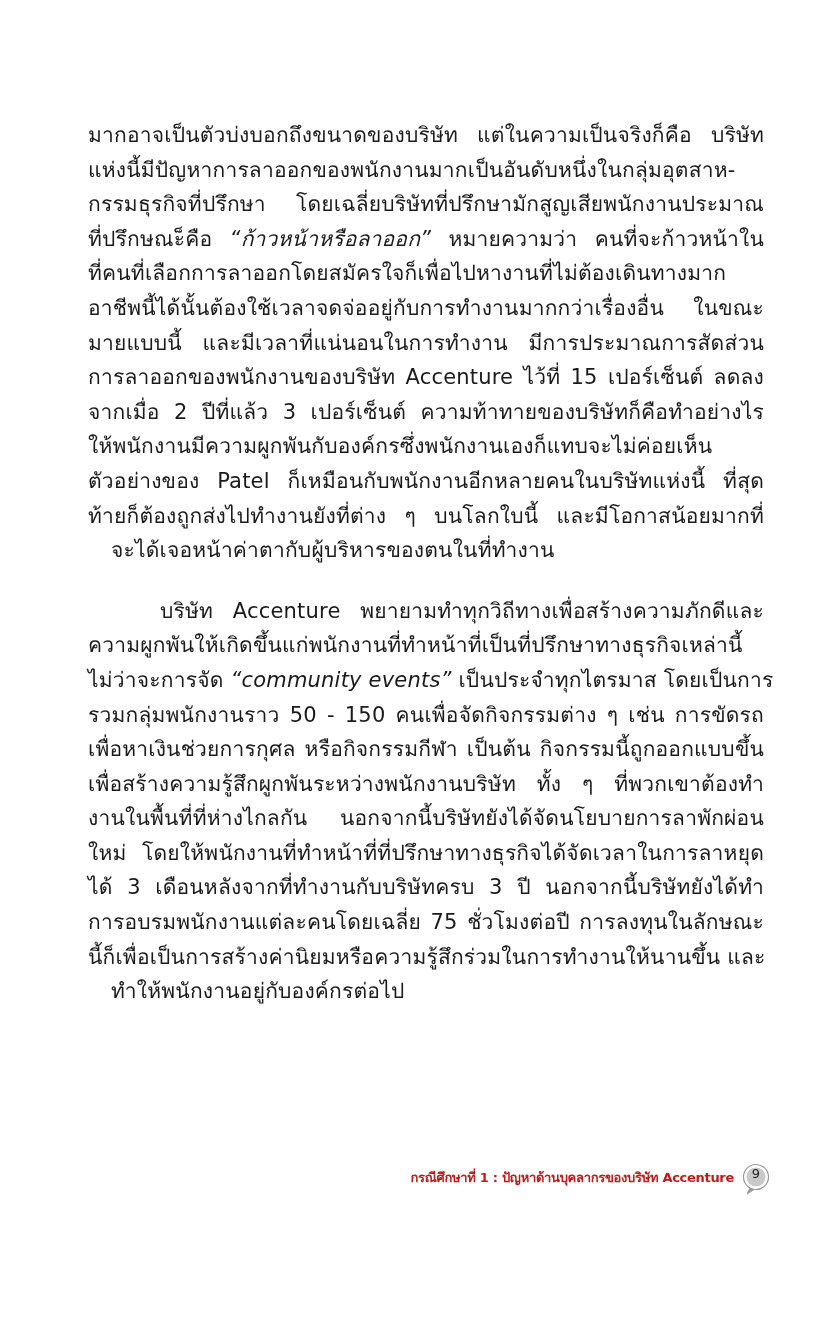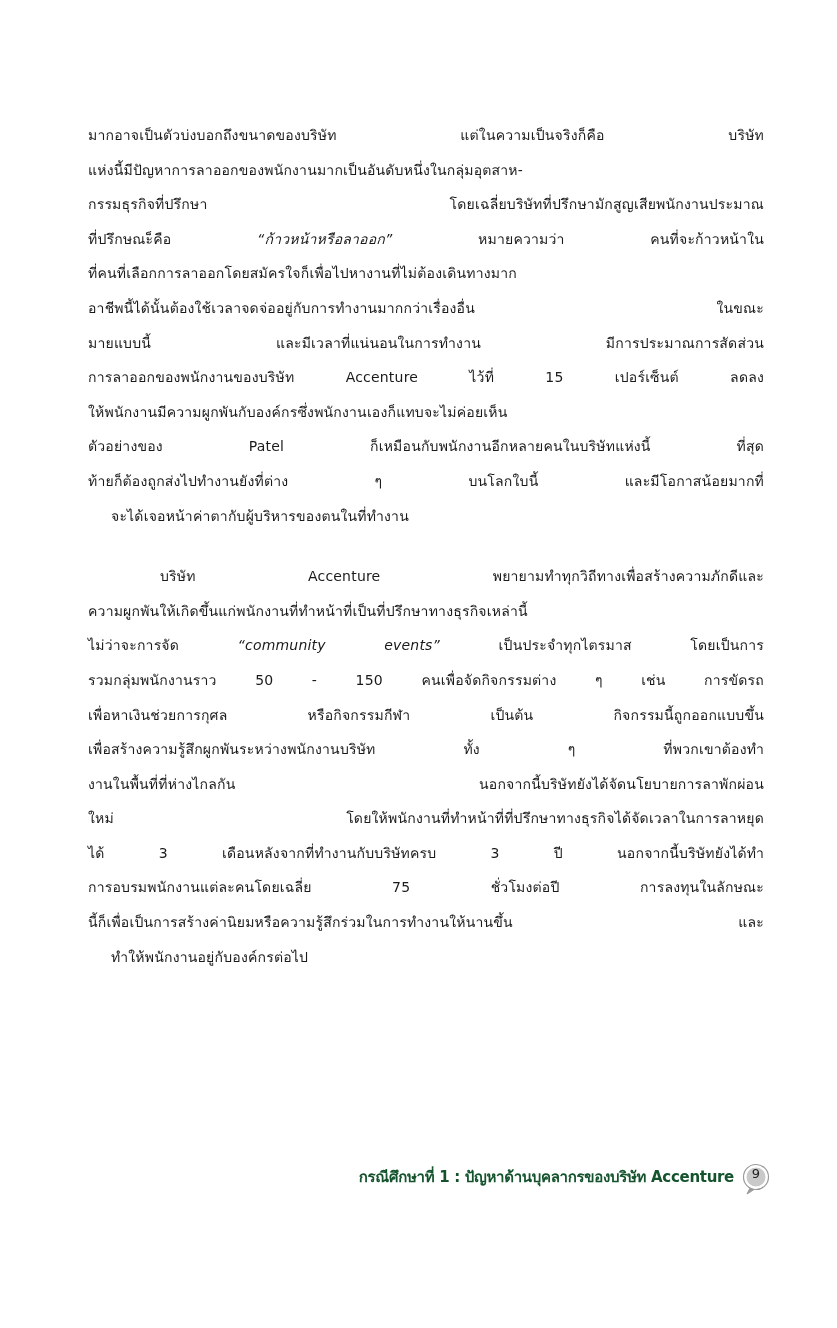--- a/index.html
+++ b/index.html
@@ -18,21 +18,21 @@
     .page {
       position: absolute;
       left: 88px;
       top: 118px;
       width: 676px;
     }
     .line {
       display: block;
       height: 34.6px;
       line-height: 34.6px;
-      font-size: 14px;
+      font-size: 21px;
       white-space: nowrap;
       text-align: justify;
       text-align-last: justify;
       letter-spacing: 0.2px;
     }
     .line.last {
       text-align-last: left;
       margin-left: 23px;
     }
     .para-gap {
@@ -50,22 +50,22 @@
       top: 1160px;
       width: 440px;
       height: 34px;
       display: flex;
       align-items: center;
       justify-content: flex-end;
     }
     .footer-title {
       font-family: "DejaVu Sans", sans-serif;
       font-weight: bold;
-      font-size: 15px;
-      color: #14532d;
+      font-size: 13px;
+      color: #b91c1c;
       letter-spacing: -0.3px;
       margin-right: 8px;
     }
     .page-badge {
       position: relative;
       width: 28px;
       height: 28px;
     }
     .page-badge svg {
       position: absolute;
@@ -88,20 +88,21 @@
 
   <div>
     <span class="line">มากอาจเป็นตัวบ่งบอกถึงขนาดของบริษัท แต่ในความเป็นจริงก็คือ บริษัท</span>
     <span class="line">แห่งนี้มีปัญหาการลาออกของพนักงานมากเป็นอันดับหนึ่งในกลุ่มอุตสาห-</span>
     <span class="line">กรรมธุรกิจที่ปรึกษา โดยเฉลี่ยบริษัทที่ปรึกษามักสูญเสียพนักงานประมาณ</span>
     <span class="line"><span>ที่ปรึกษณะ็คือ </span><em class="quote">“ก้าวหน้าหรือลาออก”</em><span> หมายความว่า คนที่จะก้าวหน้าใน</span></span>
     <span class="line">ที่คนที่เลือกการลาออกโดยสมัครใจก็เพื่อไปหางานที่ไม่ต้องเดินทางมาก</span>
     <span class="line">อาชีพนี้ได้นั้นต้องใช้เวลาจดจ่ออยู่กับการทำงานมากกว่าเรื่องอื่น ในขณะ</span>
     <span class="line">มายแบบนี้ และมีเวลาที่แน่นอนในการทำงาน มีการประมาณการสัดส่วน</span>
     <span class="line">การลาออกของพนักงานของบริษัท Accenture ไว้ที่ 15 เปอร์เซ็นต์ ลดลง</span>
+    <span class="line">จากเมื่อ 2 ปีที่แล้ว 3 เปอร์เซ็นต์ ความท้าทายของบริษัทก็คือทำอย่างไร</span>
     <span class="line">ให้พนักงานมีความผูกพันกับองค์กรซึ่งพนักงานเองก็แทบจะไม่ค่อยเห็น</span>
     <span class="line">ตัวอย่างของ Patel ก็เหมือนกับพนักงานอีกหลายคนในบริษัทแห่งนี้ ที่สุด</span>
     <span class="line">ท้ายก็ต้องถูกส่งไปทำงานยังที่ต่าง ๆ บนโลกใบนี้ และมีโอกาสน้อยมากที่</span>
     <span class="line last">จะได้เจอหน้าค่าตากับผู้บริหารของตนในที่ทำงาน</span>
   </div>
 
   <div class="para-gap"></div>
 
   <div>
     <span class="line indent">บริษัท Accenture พยายามทำทุกวิถีทางเพื่อสร้างความภักดีและ</span>

